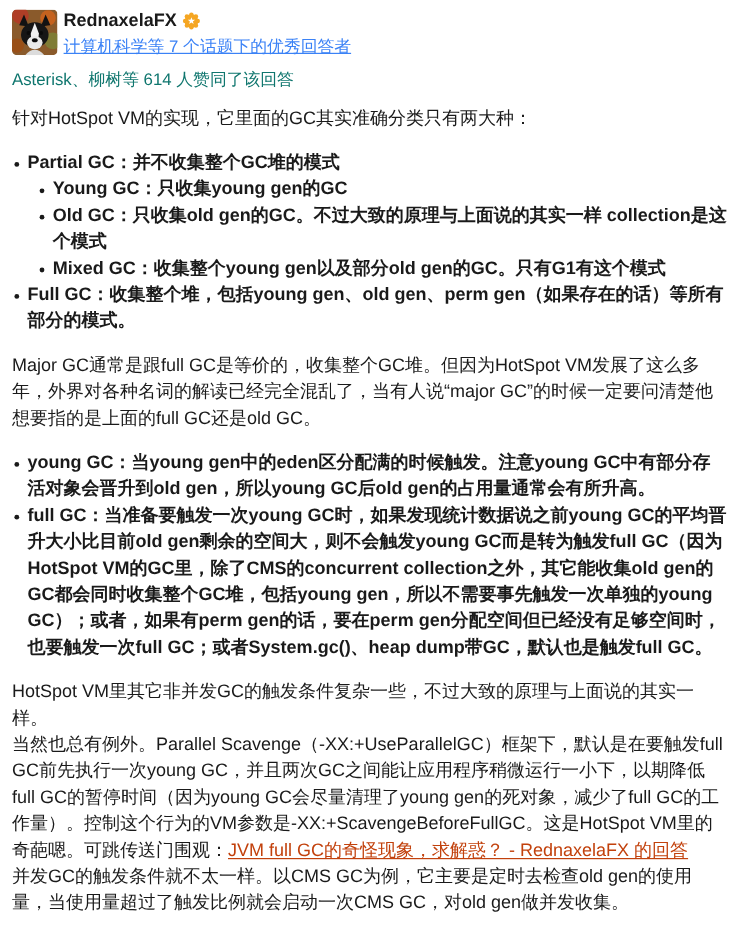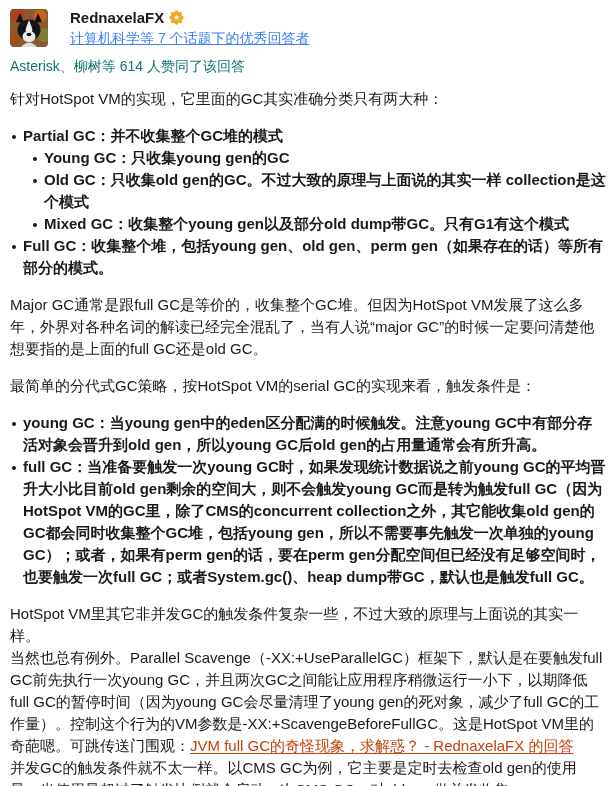--- a/index.html
+++ b/index.html
@@ -6,21 +6,21 @@
   html, body { margin: 0; padding: 0; background: #ffffff; }
   body {
     width: 616px;
     font-family: "Liberation Sans", "DejaVu Sans", sans-serif;
     color: #1a1a1a;
     -webkit-font-smoothing: antialiased;
   }
   .page { padding: 8px 10px 10px 10px; }
 
   
-  .author-header { display: flex; align-items: flex-end; gap: 22px; margin-bottom: 5px; }
+  .author-header { display: flex; align-items: flex-start; gap: 5px; margin-bottom: 5px; }
   .avatar {
     width: 38px; height: 38px; border-radius: 4px; overflow: hidden;
     flex: 0 0 38px; cursor: pointer; display: block;
   }
   .avatar svg { display: block; }
   .author-meta { display: flex; flex-direction: column; justify-content: center; }
   .username-row { display: flex; align-items: center; gap: 5px; }
   .username { font-size: 15px; font-weight: bold; color: #1a1a1a; cursor: pointer; line-height: 19px; }
   .badge-icon { width: 15px; height: 15px; display: inline-block; }
   .tagline { font-size: 14px; color: #3b82f6; line-height: 18px; margin-top: 2px; text-decoration: underline; }
@@ -97,27 +97,26 @@
   <div class="vote-bar">Asterisk、柳树等 614 人赞同了该回答</div>
 
   <div class="answer">
 
     <p>针对HotSpot VM的实现，它里面的GC其实准确分类只有两大种：</p>
 
     <ul class="blist">
       <li class="l1">Partial GC：并不收集整个GC堆的模式</li>
       <li class="l2">Young GC：只收集young gen的GC</li>
       <li class="l2">Old GC：只收集old gen的GC。不过大致的原理与上面说的其实一样 collection是这个模式</li>
-      <li class="l2">Mixed GC：收集整个young gen以及部分old dump带GC。只有G1有这个模式</li>
+      <li class="l2">Mixed GC：收集整个young gen以及部分old gen的GC。只有G1有这个模式</li>
       <li class="l1">Full GC：收集整个堆，包括young gen、old gen、perm gen（如果存在的话）等所有部分的模式。</li>
     </ul>
 
     <p>Major GC通常是跟full GC是等价的，收集整个GC堆。但因为HotSpot VM发展了这么多年，外界对各种名词的解读已经完全混乱了，当有人说“major GC”的时候一定要问清楚他想要指的是上面的full GC还是old GC。</p>
 
-    <p>最简单的分代式GC策略，按HotSpot VM的serial GC的实现来看，触发条件是：</p>
 
     <ul class="blist">
       <li class="l1">young GC：当young gen中的eden区分配满的时候触发。注意young GC中有部分存活对象会晋升到old gen，所以young GC后old gen的占用量通常会有所升高。</li>
       <li class="l1">full GC：当准备要触发一次young GC时，如果发现统计数据说之前young GC的平均晋升大小比目前old gen剩余的空间大，则不会触发young GC而是转为触发full GC（因为HotSpot VM的GC里，除了CMS的concurrent collection之外，其它能收集old gen的GC都会同时收集整个GC堆，包括young gen，所以不需要事先触发一次单独的young GC）；或者，如果有perm gen的话，要在perm gen分配空间但已经没有足够空间时，也要触发一次full GC；或者System.gc()、heap dump带GC，默认也是触发full GC。</li>
     </ul>
 
     <div class="pgroup">
       <p>HotSpot VM里其它非并发GC的触发条件复杂一些，不过大致的原理与上面说的其实一样。</p>
       <p><span>当然也总有例外。Parallel Scavenge（-XX:+UseParallelGC）框架下，默认是在要触发full GC前先执行一次young GC，并且两次GC之间能让应用程序稍微运行一小下，以期降低full GC的暂停时间（因为young GC会尽量清理了young gen的死对象，减少了full GC的工作量）。控制这个行为的VM参数是-XX:+ScavengeBeforeFullGC。这是HotSpot VM里的奇葩嗯。可跳传送门围观：</span><a class="inline-link">JVM full GC的奇怪现象，求解惑？ - RednaxelaFX 的回答</a></p>
       <p>并发GC的触发条件就不太一样。以CMS GC为例，它主要是定时去检查old gen的使用量，当使用量超过了触发比例就会启动一次CMS GC，对old gen做并发收集。</p>

